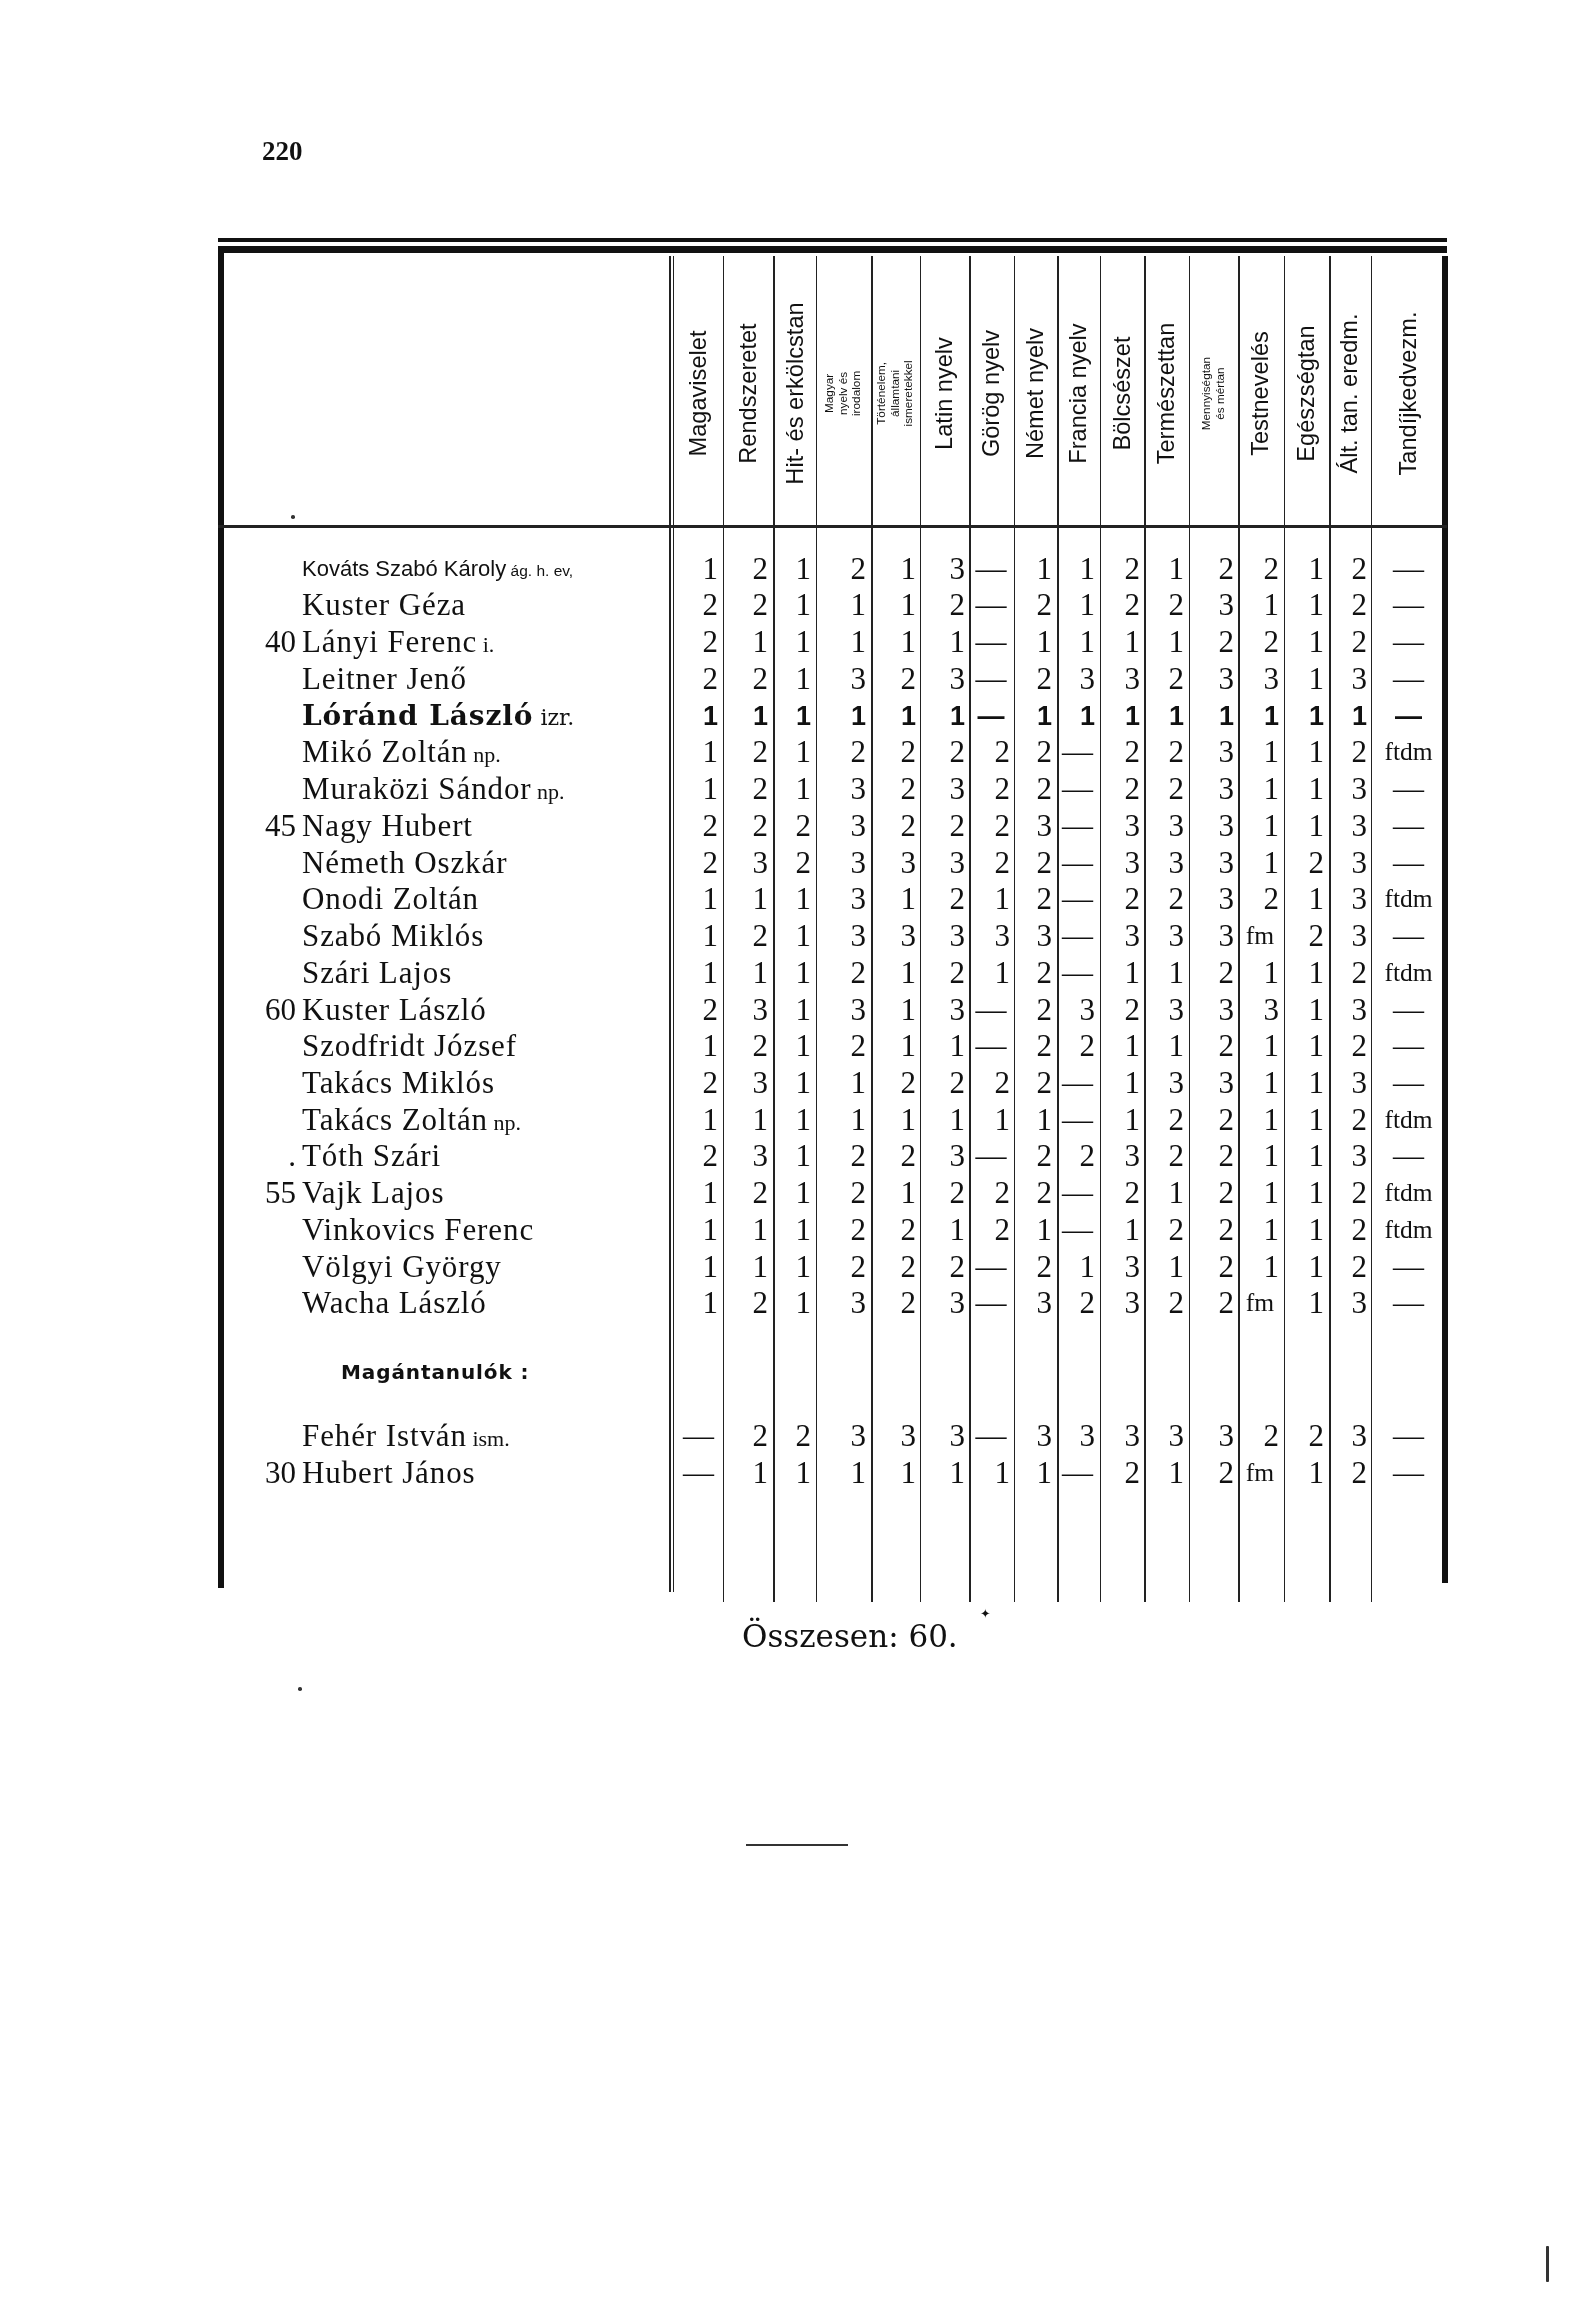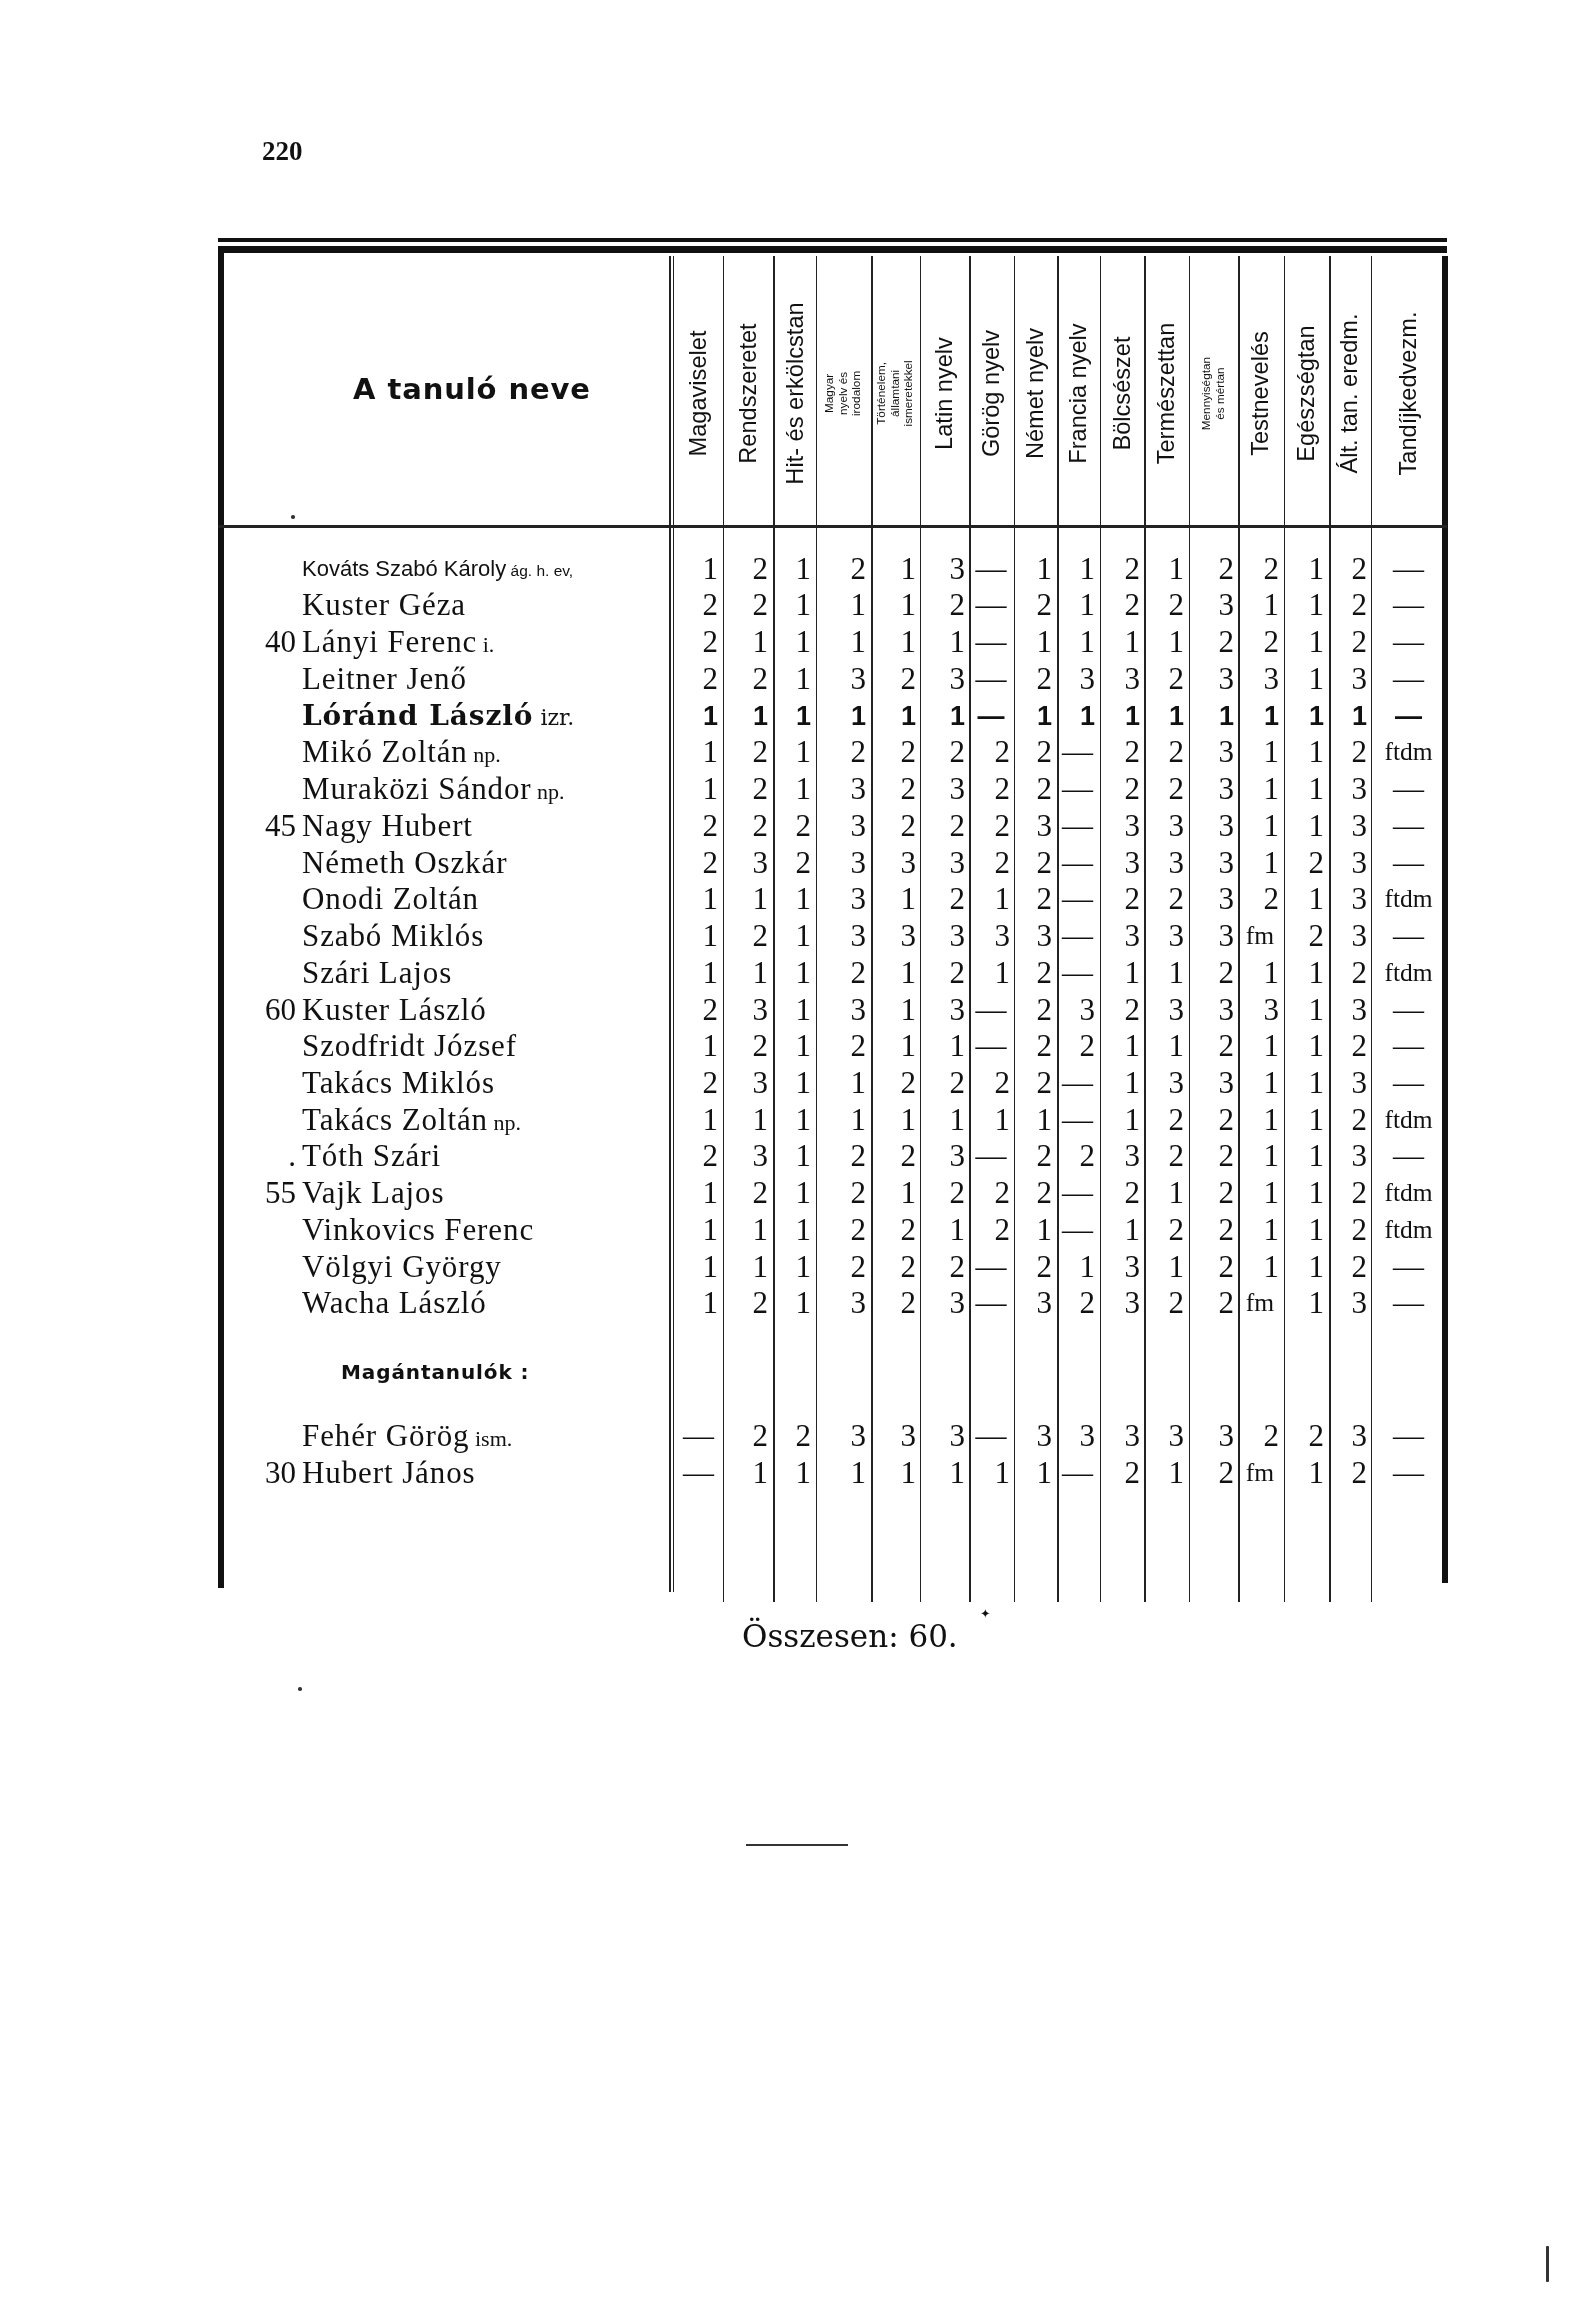--- a/index.html
+++ b/index.html
@@ -39,21 +39,20 @@
 <body>
 
 <div class="page-number">220</div>
 
 <div class="table-wrap" id="tbl">
   <div class="rule-top"></div>
   <div class="rule-top2"></div>
   <div class="left-border"></div>
   <div class="right-border"></div>
   <div class="header-row" id="hdr">
-    <div class="name-header">A tanuló neve</div>
   <div class="col-header" style="left: 458px; width: 46px;">
         <span>Magaviselet</span>
       </div>
       <div class="col-header" style="left: 505px; width: 50px;">
         <span>Rendszeretet</span>
       </div>
       <div class="col-header" style="left: 555px; width: 44px;">
         <span>Hit- és erkölcstan</span>
       </div>
       <div class="col-header" style="left: 598px; width: 55px;">
@@ -514,21 +513,21 @@
         <div class="cell" style="left: 929px; width: 37px;">2</div>
         <div class="cell" style="left: 974px; width: 42px;">2</div>
         <div class="cell text" style="left: 1023px; width: 38px;">fm</div>
         <div class="cell" style="left: 1068px; width: 38px;">1</div>
         <div class="cell" style="left: 1114px; width: 35px;">3</div>
         <div class="cell dash" style="left: 1156px; width: 69px;">—</div>
       </div>
       <div class="section-label" style="top: 1122px;">Magántanulók :</div>
       <div class="row" style="top: 1180px;">
         <div class="num"></div>
-        <div class="name"><span>Fehér Görög</span><span class="suffix"> ism.</span></div>
+        <div class="name"><span>Fehér István</span><span class="suffix"> ism.</span></div>
         <div class="cell dash" style="left: 461px; width: 39px;">—</div>
         <div class="cell" style="left: 507px; width: 43px;">2</div>
         <div class="cell" style="left: 557px; width: 36px;">2</div>
         <div class="cell" style="left: 601px; width: 47px;">3</div>
         <div class="cell" style="left: 656px; width: 42px;">3</div>
         <div class="cell" style="left: 705px; width: 42px;">3</div>
         <div class="cell dash" style="left: 754px; width: 38px;">—</div>
         <div class="cell" style="left: 799px; width: 35px;">3</div>
         <div class="cell" style="left: 842px; width: 35px;">3</div>
         <div class="cell" style="left: 885px; width: 37px;">3</div>

